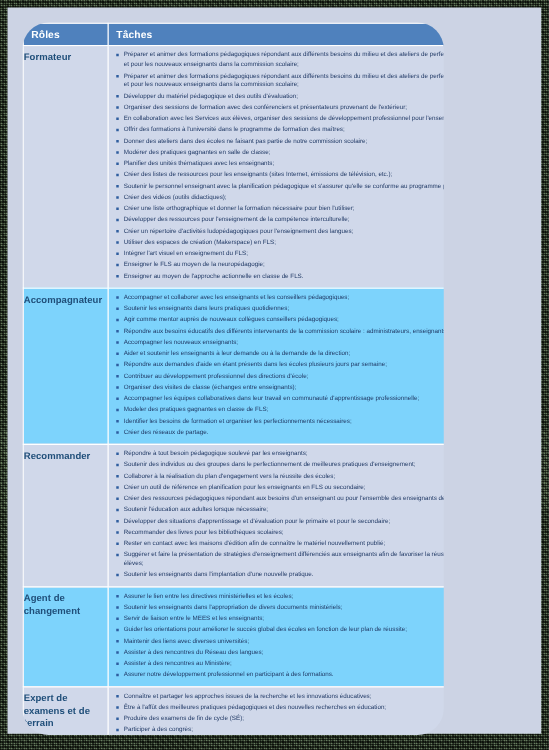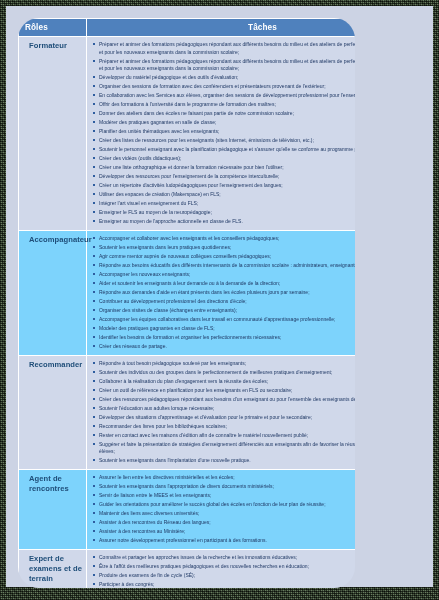--- a/index.html
+++ b/index.html
@@ -48,37 +48,37 @@
     color: #ffffff;
     font-size: 8.2px;
     font-weight: bold;
     text-align: left;
     padding: 4px 5px 4px 5px;
     vertical-align: middle;
     border: 0.6px solid #ffffff;
     letter-spacing: 0.1px;
   }
   thead th.th-roles { padding-left: 6px; }
-  thead th.th-taches { padding-left: 6px; text-align: center; }
+  thead th.th-taches { padding-left: 6px; }
 
   tbody td {
     vertical-align: top;
     border: 0.6px solid #ffffff;
     padding: 3px 4px 3px 5px;
   }
   tbody tr.band-a td { background: #d0d8ea; }
   tbody tr.band-b td { background: #7dd3fc; }
 
   td.role-cell {
     color: #1f4e79;
     font-weight: bold;
     font-size: 7.6px;
     line-height: 1.35;
     padding-top: 4px;
-    padding-left: 10px;
+    padding-left: 0;
     letter-spacing: 0.05px;
   }
   td.task-cell {
     color: #16365c;
     font-size: 5.0px;
     line-height: 1.52;
     padding-top: 4px;
   }
   ul.task-list {
     margin: 0;
@@ -176,21 +176,21 @@
                 <li>Soutenir l'éducation aux adultes lorsque nécessaire;</li>
                 <li>Développer des situations d'apprentissage et d'évaluation pour le primaire et pour le secondaire;</li>
                 <li>Recommander des livres pour les bibliothèques scolaires;</li>
                 <li>Rester en contact avec les maisons d'édition afin de connaître le matériel nouvellement publié;</li>
                 <li>Suggérer et faire la présentation de stratégies d'enseignement différenciés aux enseignants afin de favoriser la réussite scolaire de l'ensemble des élèves;</li>
                 <li>Soutenir les enseignants dans l'implantation d'une nouvelle pratique.</li>
               </ul>
             </td>
           </tr>
           <tr class="band-b">
-            <td class="role-cell">Agent de rencontres</td>
+            <td class="role-cell">Agent de changement</td>
             <td class="task-cell">
               <ul class="task-list">
                 <li>Assurer le lien entre les directives ministérielles et les écoles;</li>
                 <li>Soutenir les enseignants dans l'appropriation de divers documents ministériels;</li>
                 <li>Servir de liaison entre le MEES et les enseignants;</li>
                 <li>Guider les orientations pour améliorer le succès global des écoles en fonction de leur plan de réussite;</li>
                 <li>Maintenir des liens avec diverses universités;</li>
                 <li>Assister à des rencontres du Réseau des langues;</li>
                 <li>Assister à des rencontres au Ministère;</li>
                 <li>Assurer notre développement professionnel en participant à des formations.</li>

